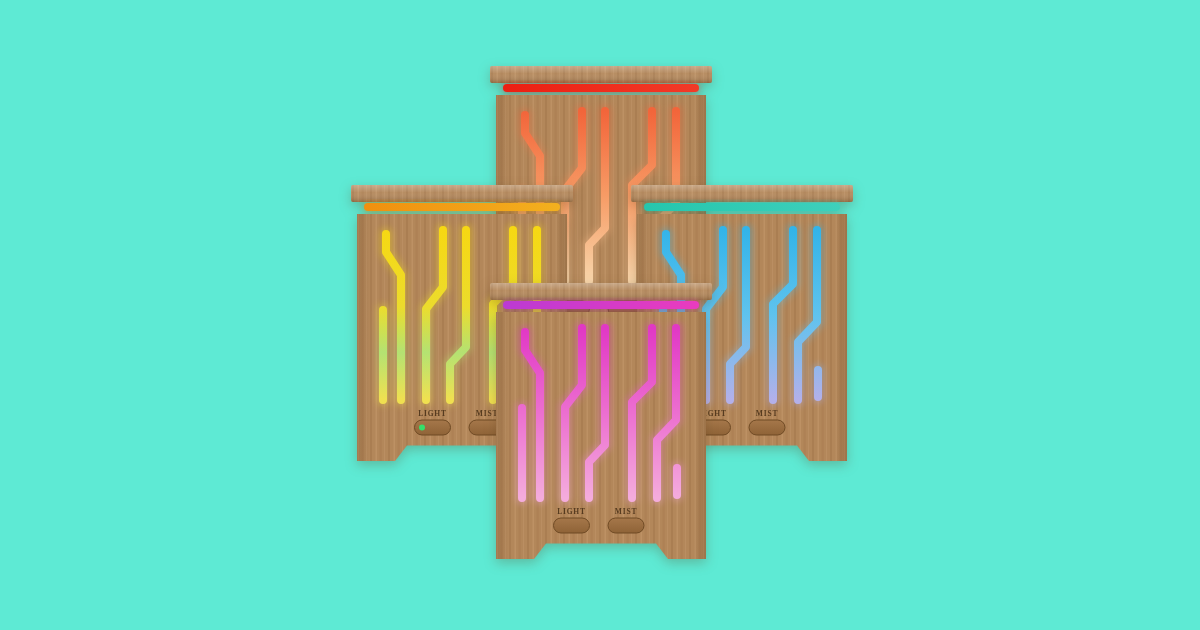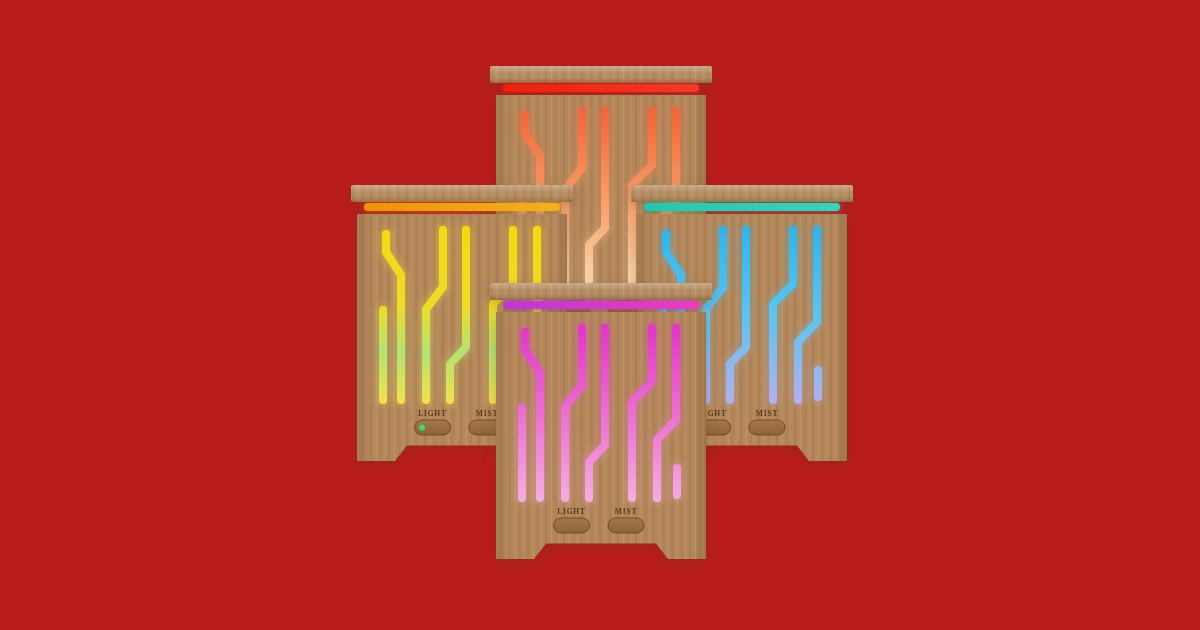--- a/index.html
+++ b/index.html
@@ -1,17 +1,17 @@
 <!DOCTYPE html>
 <html><head>
 <meta charset="utf-8">
 <title>Product Photo</title>
 <style>
   html,body{margin:0;padding:0;background:#ffffff;}
-  .canvas{position:relative;width:1200px;height:630px;background:#b91c1c;overflow:hidden;
+  .canvas{position:relative;width:1200px;height:630px;background:#5eead4;overflow:hidden;
           font-family:"Liberation Sans",sans-serif;}
   .diffuser{position:absolute;filter:drop-shadow(0 4px 6px rgba(90,60,25,0.28));}
   .d0{left:490px;top:66px;z-index:1;}
   .d1{left:351px;top:185px;z-index:2;}
   .d2{left:631px;top:185px;z-index:2;}
   .d3{left:490px;top:283px;z-index:3;}
   .btn-label{font:bold 7.5px "Liberation Serif",serif;letter-spacing:0.8px;opacity:0.88;}
   .traces{fill:none;stroke-width:8;stroke-linecap:round;stroke-linejoin:round;}
   .traces-glow{fill:none;stroke-width:13;stroke-linecap:round;stroke-linejoin:round;opacity:0.35;}
   .btn{stroke-width:1;}

